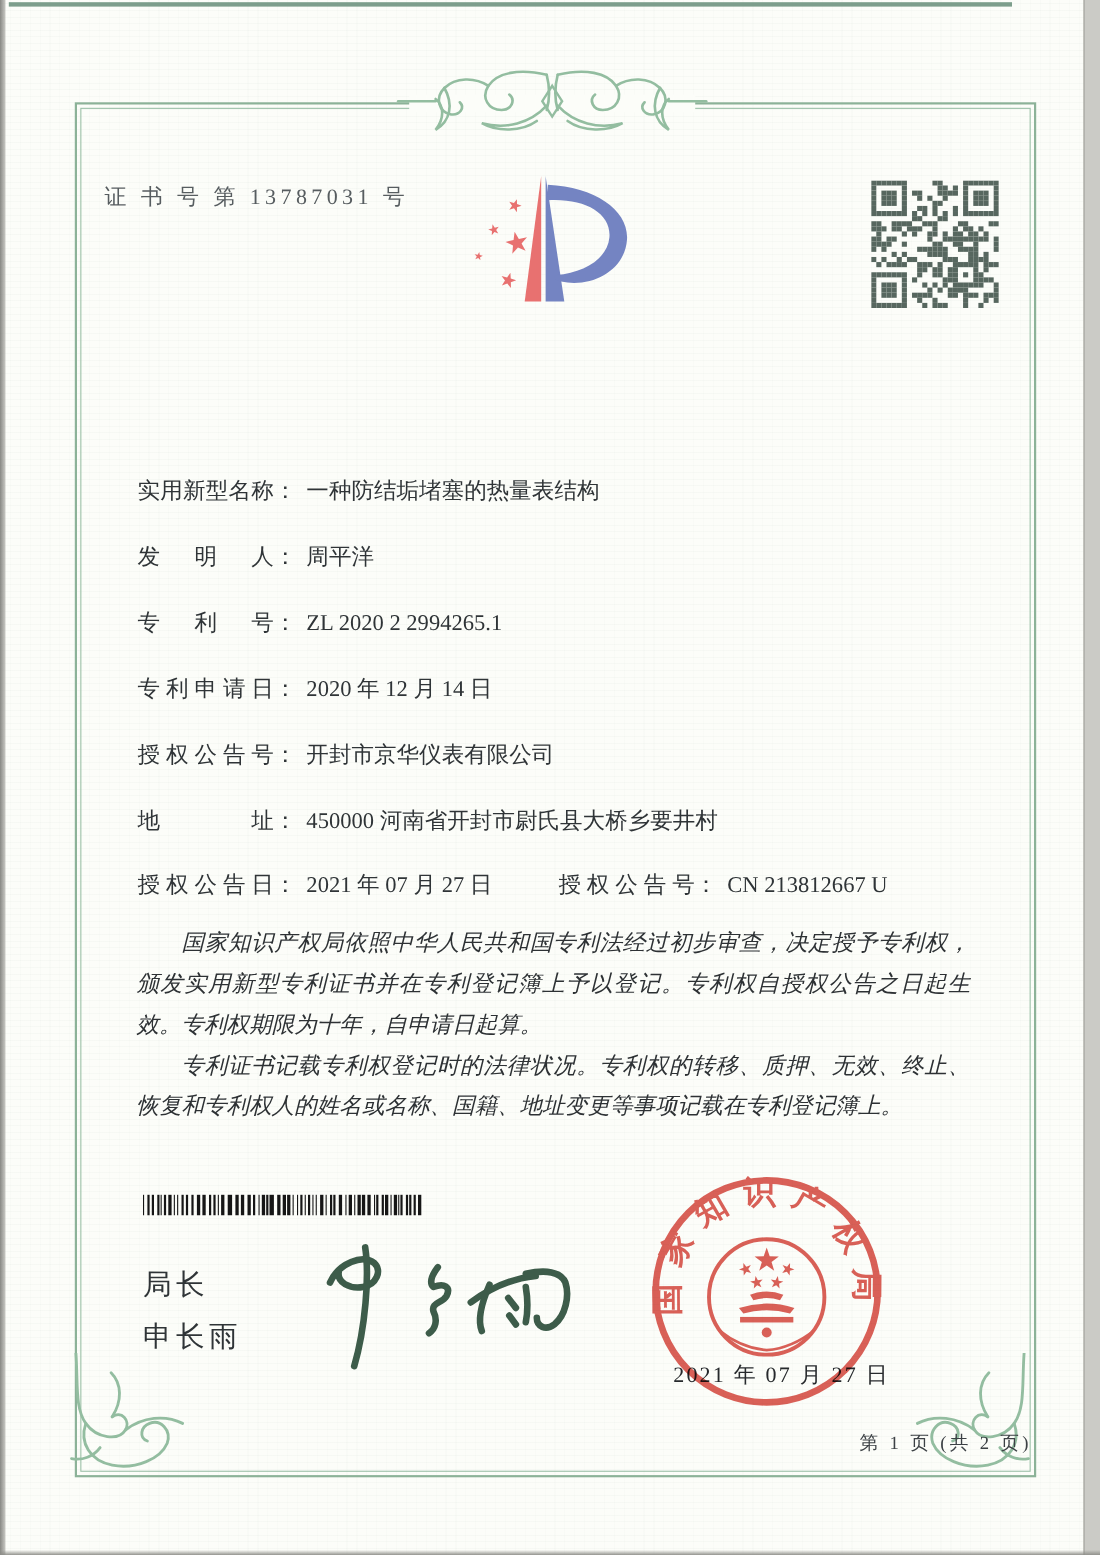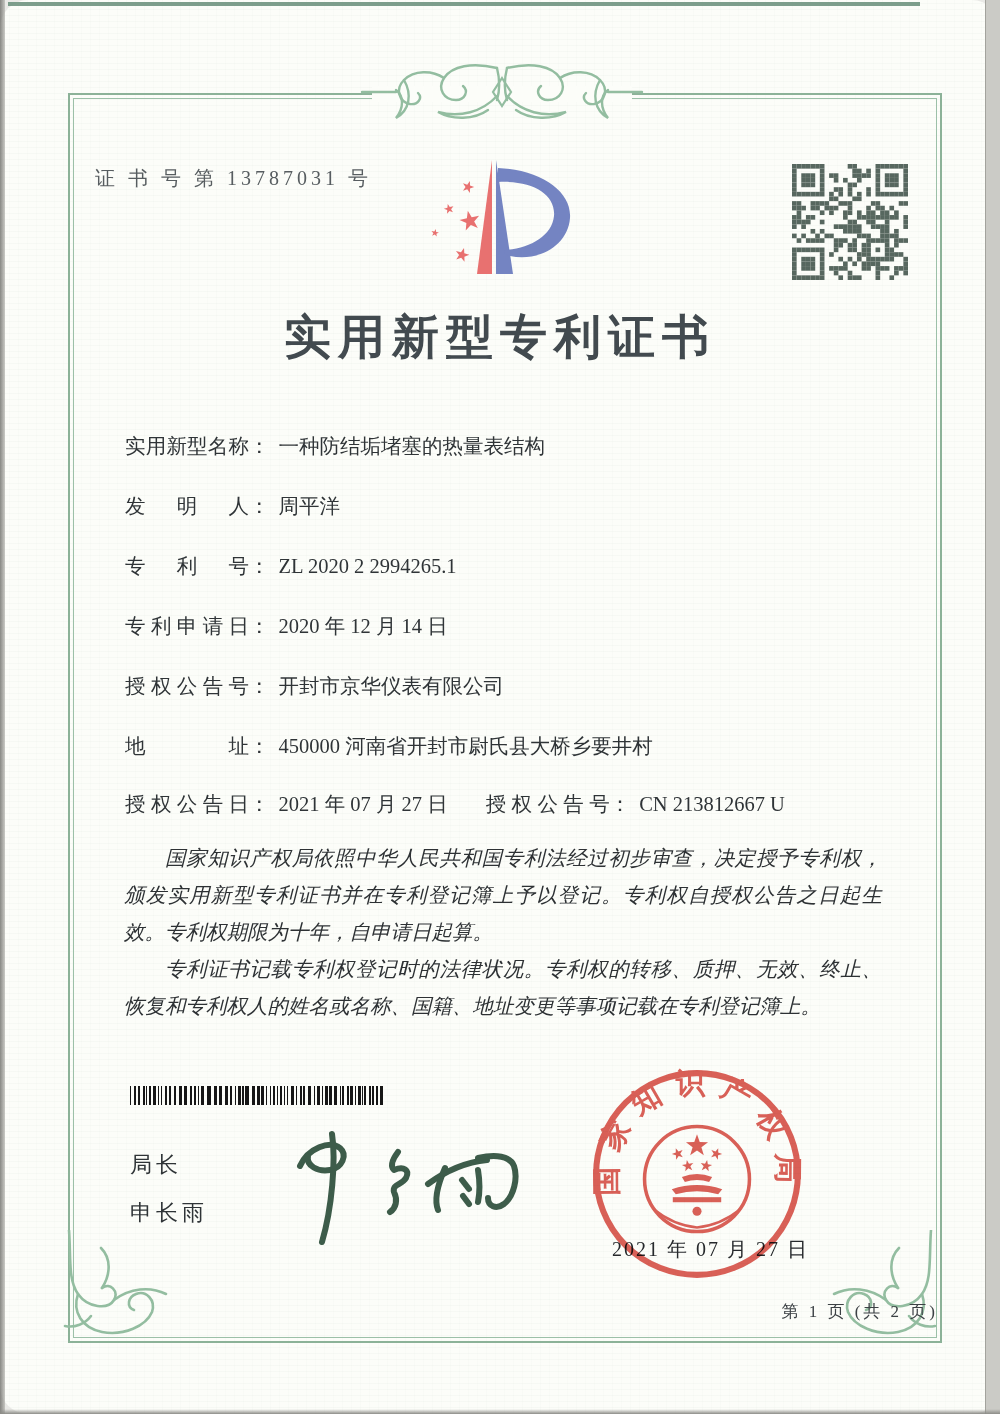--- a/index.html
+++ b/index.html
@@ -1,21 +1,21 @@
 <!DOCTYPE html>
 <html><head>
 <meta charset="utf-8">
 <style>
   html,body{margin:0;padding:0;}
   body{width:1000px;height:1414px;position:relative;overflow:hidden;
        font-family:"Liberation Serif","DejaVu Serif",serif;background:#e9e9e6;}
   .page{position:absolute;inset:0;background:
     repeating-linear-gradient(0deg, rgba(150,172,158,.055) 0 1px, transparent 1px 6px),
     repeating-linear-gradient(90deg, rgba(150,172,158,.03) 0 1px, transparent 1px 9px),
-    #fcfdf9; border-radius: 28px;}
+    #fcfdf9;}
   
   .edge-left{position:absolute;left:0;top:0;bottom:0;width:5px;
     background:linear-gradient(90deg,#63635f,#b9b9b4);opacity:.75;}
   .edge-right{position:absolute;right:0;top:0;bottom:0;width:14px;background:#cbcbc6;
     border-left:1px solid #a3a39d;}
   .edge-bottom{position:absolute;left:0;right:0;bottom:0;height:5px;
     background:linear-gradient(0deg,#8d8d88,rgba(140,140,135,0));}
   
   .top-rule{position:absolute;left:8px;top:2px;width:912px;height:4px;background:#6f9480;opacity:.9;}
   
@@ -23,25 +23,25 @@
     border:2px solid #8cb298;}
   .frame-inner{position:absolute;inset:3px;border:1px solid #9cc0a8;}
   
   .cert-no{position:absolute;left:95px;top:165px;font-size:20px;color:#575d60;letter-spacing:4px;}
   .title{position:absolute;left:0;width:1000px;top:306px;text-align:center;
     font-size:47px;font-weight:600;color:#424a4f;letter-spacing:7px;}
   .frow{position:absolute;left:125px;font-size:20.5px;color:#2f3437;white-space:nowrap;}
   .flabel{display:inline-block;width:124px;text-align:justify;text-align-last:justify;vertical-align:bottom;}
   .colon{display:inline-block;}
   .fvalue{margin-left:9px;text-align:center;}
-  .grant2{margin-left:38px;}
+  .grant2{margin-left:60px;}
   .paras{position:absolute;left:124px;top:840px;width:758px;font-size:20.5px;
     line-height:37px;color:#2d3134;text-align:justify;font-style:italic;}
   .paras p{margin:0;text-indent:2em;}
-  .director{position:absolute;left:130px;font-size:22px;color:#2f3437;letter-spacing:4px;}
+  .director{position:absolute;left:130px;font-size:26px;color:#2f3437;letter-spacing:4px;}
   .seal-date{position:absolute;left:612px;top:1236px;font-size:20px;color:#26292c;letter-spacing:2px;}
   .page-note{position:absolute;left:68px;width:870px;top:1300px;text-align:right;
     font-size:17px;color:#3c4145;letter-spacing:3px;}
   .back-note{position:absolute;left:68px;width:870px;top:1414px;text-align:center;
     font-size:18.5px;color:#3c4145;letter-spacing:5px;}
   
   .logo{position:absolute;left:422px;top:152px;width:170px;height:140px;}
   .qr{position:absolute;left:792px;top:164px;width:116px;height:116px;}
   .barcode{position:absolute;left:130px;top:1086px;width:258px;height:19px;}
   .sig{position:absolute;left:282px;top:1108px;width:250px;height:145px;}
@@ -417,21 +417,20 @@
       <rect x="23.0" y="110.4" width="4.6" height="4.6"></rect>
       <rect x="27.6" y="110.4" width="4.6" height="4.6"></rect>
       <rect x="46.0" y="110.4" width="4.6" height="4.6"></rect>
       <rect x="55.2" y="110.4" width="4.6" height="4.6"></rect>
       <rect x="59.8" y="110.4" width="4.6" height="4.6"></rect>
       <rect x="64.4" y="110.4" width="4.6" height="4.6"></rect>
       <rect x="82.8" y="110.4" width="4.6" height="4.6"></rect>
       <rect x="96.6" y="110.4" width="4.6" height="4.6"></rect>
     </svg>
 
-  <div class="title">实用新型专利证书</div>
 
   <div class="frow" style="top:432px">
     <span class="flabel">实用新型名称</span><span class="colon">：</span><span class="fvalue">一种防结垢堵塞的热量表结构</span>
   </div>
   <div class="frow" style="top:492px">
     <span class="flabel">发明人</span><span class="colon">：</span><span class="fvalue">周平洋</span>
   </div>
   <div class="frow" style="top:552px">
     <span class="flabel">专利号</span><span class="colon">：</span><span class="fvalue">ZL 2020 2 2994265.1</span>
   </div>

